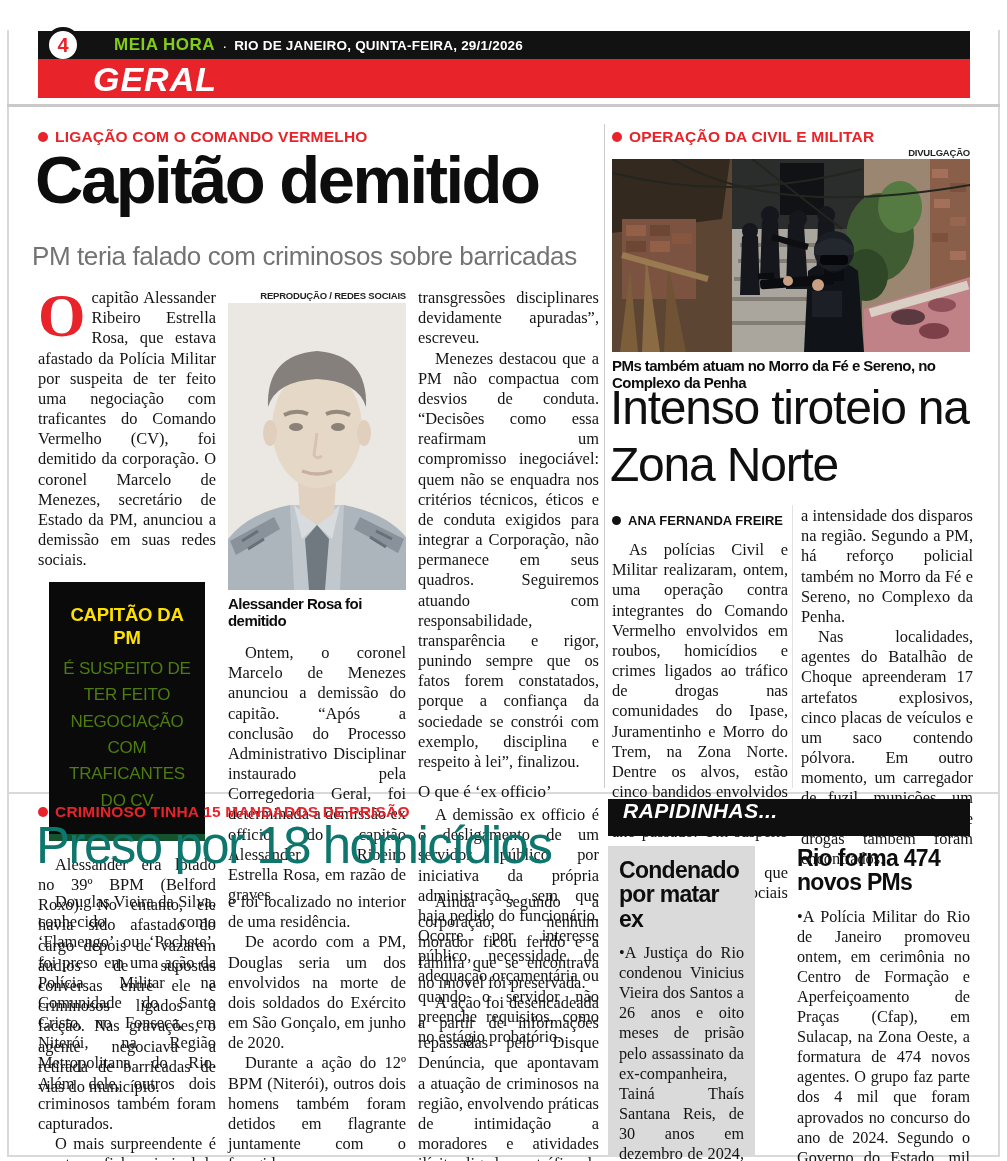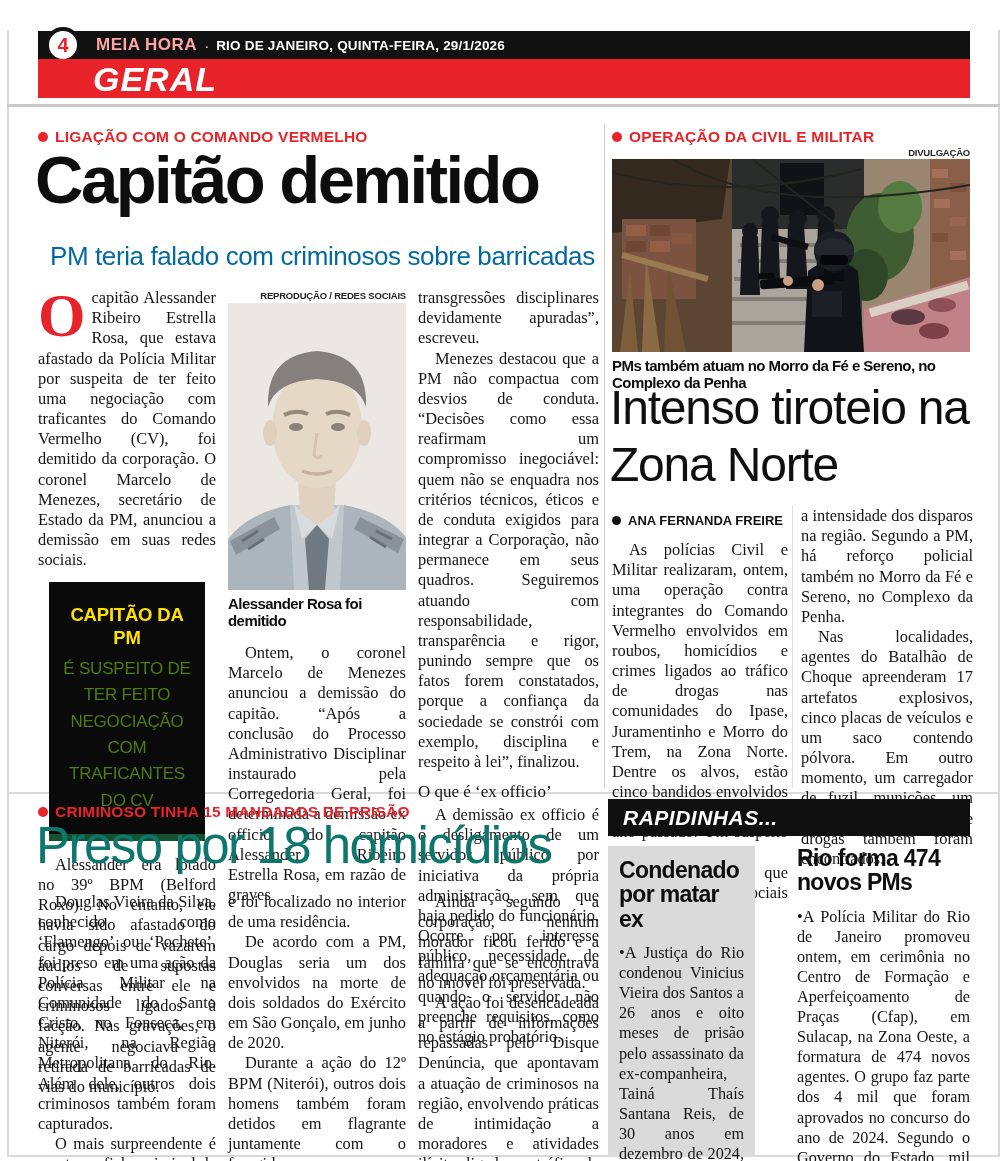--- a/index.html
+++ b/index.html
@@ -12,43 +12,43 @@
   .frame-right { left:998px; top:30px; width:2px; height:1127px; background:#d8d8d8; }
   .frame-bottom{ left:7px; top:1155px; width:993px; height:2px; background:#d8d8d8; }
 
   
   .topbar { left:38px; top:31px; width:932px; height:28px; background:#121212;
     display:flex; align-items:center; font-family:"Liberation Sans",sans-serif; }
   .page-badge { position:absolute; left:7px; top:-4px; width:36px; height:36px;
     border-radius:50%; background:#fff; border:4px solid #121212; display:flex;
     align-items:center; justify-content:center; font-weight:bold; font-size:20px;
     color:#e8232a; font-family:"Liberation Sans",sans-serif; }
-  .masthead { margin-left:58px; color:#fca5a5; font-weight:bold; font-size:17px; letter-spacing:.5px; }
+  .masthead { margin-left:76px; color:#84cc16; font-weight:bold; font-size:17px; letter-spacing:.5px; }
   .dotsep { color:#fff; margin:0 7px; font-size:15px; }
   .dateline { color:#fff; font-weight:bold; font-size:13.5px; letter-spacing:.2px; }
 
   .section-bar { left:38px; top:59px; width:932px; height:39px; background:#e8232a; }
   .section-title { margin:1px 0 0 55px; color:#fff; font-family:"Liberation Sans",sans-serif;
     font-weight:bold; font-style:italic; font-size:34px; letter-spacing:1px; }
   .rule-top { left:7px; top:104px; width:993px; height:3px; background:#c9c9c9; }
   .rule-mid { left:7px; top:792px; width:993px; height:2px; background:#d9d9d9; }
   .vrule-main { left:604px; top:124px; width:1px; height:664px; background:#cccccc; }
   .vrule-right { left:792px; top:505px; width:1px; height:283px; background:#e2e2e2; }
 
   
   .kicker { display:flex; align-items:center; gap:7px;
     font-family:"Liberation Sans",sans-serif; font-weight:bold; color:#e8232a;
     font-size:15.5px; letter-spacing:.2px; }
   .dot { width:10px; height:10px; border-radius:50%; background:#e8232a; flex:none; }
   .dot.black { background:#121212; width:9px; height:9px; }
 
   .lead-headline { left:35px; top:146px; width:570px; font-family:"Liberation Sans",sans-serif;
     font-weight:900; font-size:67px; letter-spacing:-2.5px; color:#0d0d0d; line-height:1; }
-  .lead-subhead { left:50px; top:241px; width:565px; font-family:"Liberation Sans",sans-serif;
-    font-size:26px; letter-spacing:-.4px; color:#0369a1; }
+  .lead-subhead { left:32px; top:241px; width:565px; font-family:"Liberation Sans",sans-serif;
+    font-size:26px; letter-spacing:-.4px; color:#737373; }
 
   .bodycol { font-size:16.4px; line-height:1.23; text-align:justify; }
   .bodycol p { text-indent:17px; }
   .bodycol p.noindent { text-indent:0; }
   .dropcap { float:left; color:#e8232a; font-weight:bold; font-size:61px;
     line-height:.82; padding:3px 6px 0 0; }
 
   
   .quote-box { margin:12px 11px 14px; border-top:7px solid #0a0a0a; border-bottom:7px solid #14532d; padding:0 0; }
   .quote-inner { background:#0a0a0a; text-align:center; padding:15px 6px 20px;
@@ -66,21 +66,21 @@
   .right-headline { left:610px; top:380px; width:370px; font-family:"Liberation Sans",sans-serif;
     font-size:48px; letter-spacing:-1.2px; color:#0f0f0f; line-height:1.18; }
   .byline { display:flex; align-items:center; gap:7px; font-family:"Liberation Sans",sans-serif;
     font-weight:bold; font-size:13px; color:#111; }
 
   .bottom-headline { left:36px; top:820px; width:575px; font-family:"Liberation Sans",sans-serif;
     font-size:51px; letter-spacing:-1.5px; color:#0f766e; line-height:1; }
 
   
   .rapid-bar { left:608px; top:799px; width:362px; height:37px; background:#0f0f0f;
-    display:flex; align-items:center; padding-left:15px; }
+    display:flex; align-items:flex-start; padding-left:15px; }
   .rapid-title { color:#fff; font-family:"Liberation Sans",sans-serif; font-weight:bold;
     font-style:italic; font-size:21px; letter-spacing:.5px; }
   .rapid-item1 { left:608px; top:846px; width:147px; height:311px; background:#dadada; padding:12px 11px; }
   .rapid-item2 { left:797px; top:846px; width:173px; }
   .rapid-head { font-family:"Liberation Sans",sans-serif; font-weight:bold; font-size:23px;
     letter-spacing:-.7px; line-height:1.06; color:#0d0d0d; margin-bottom:12px; }
   .rapid-body { font-size:16.2px; line-height:1.24; text-align:justify; }
 
   svg { display:block; }
 </style>

